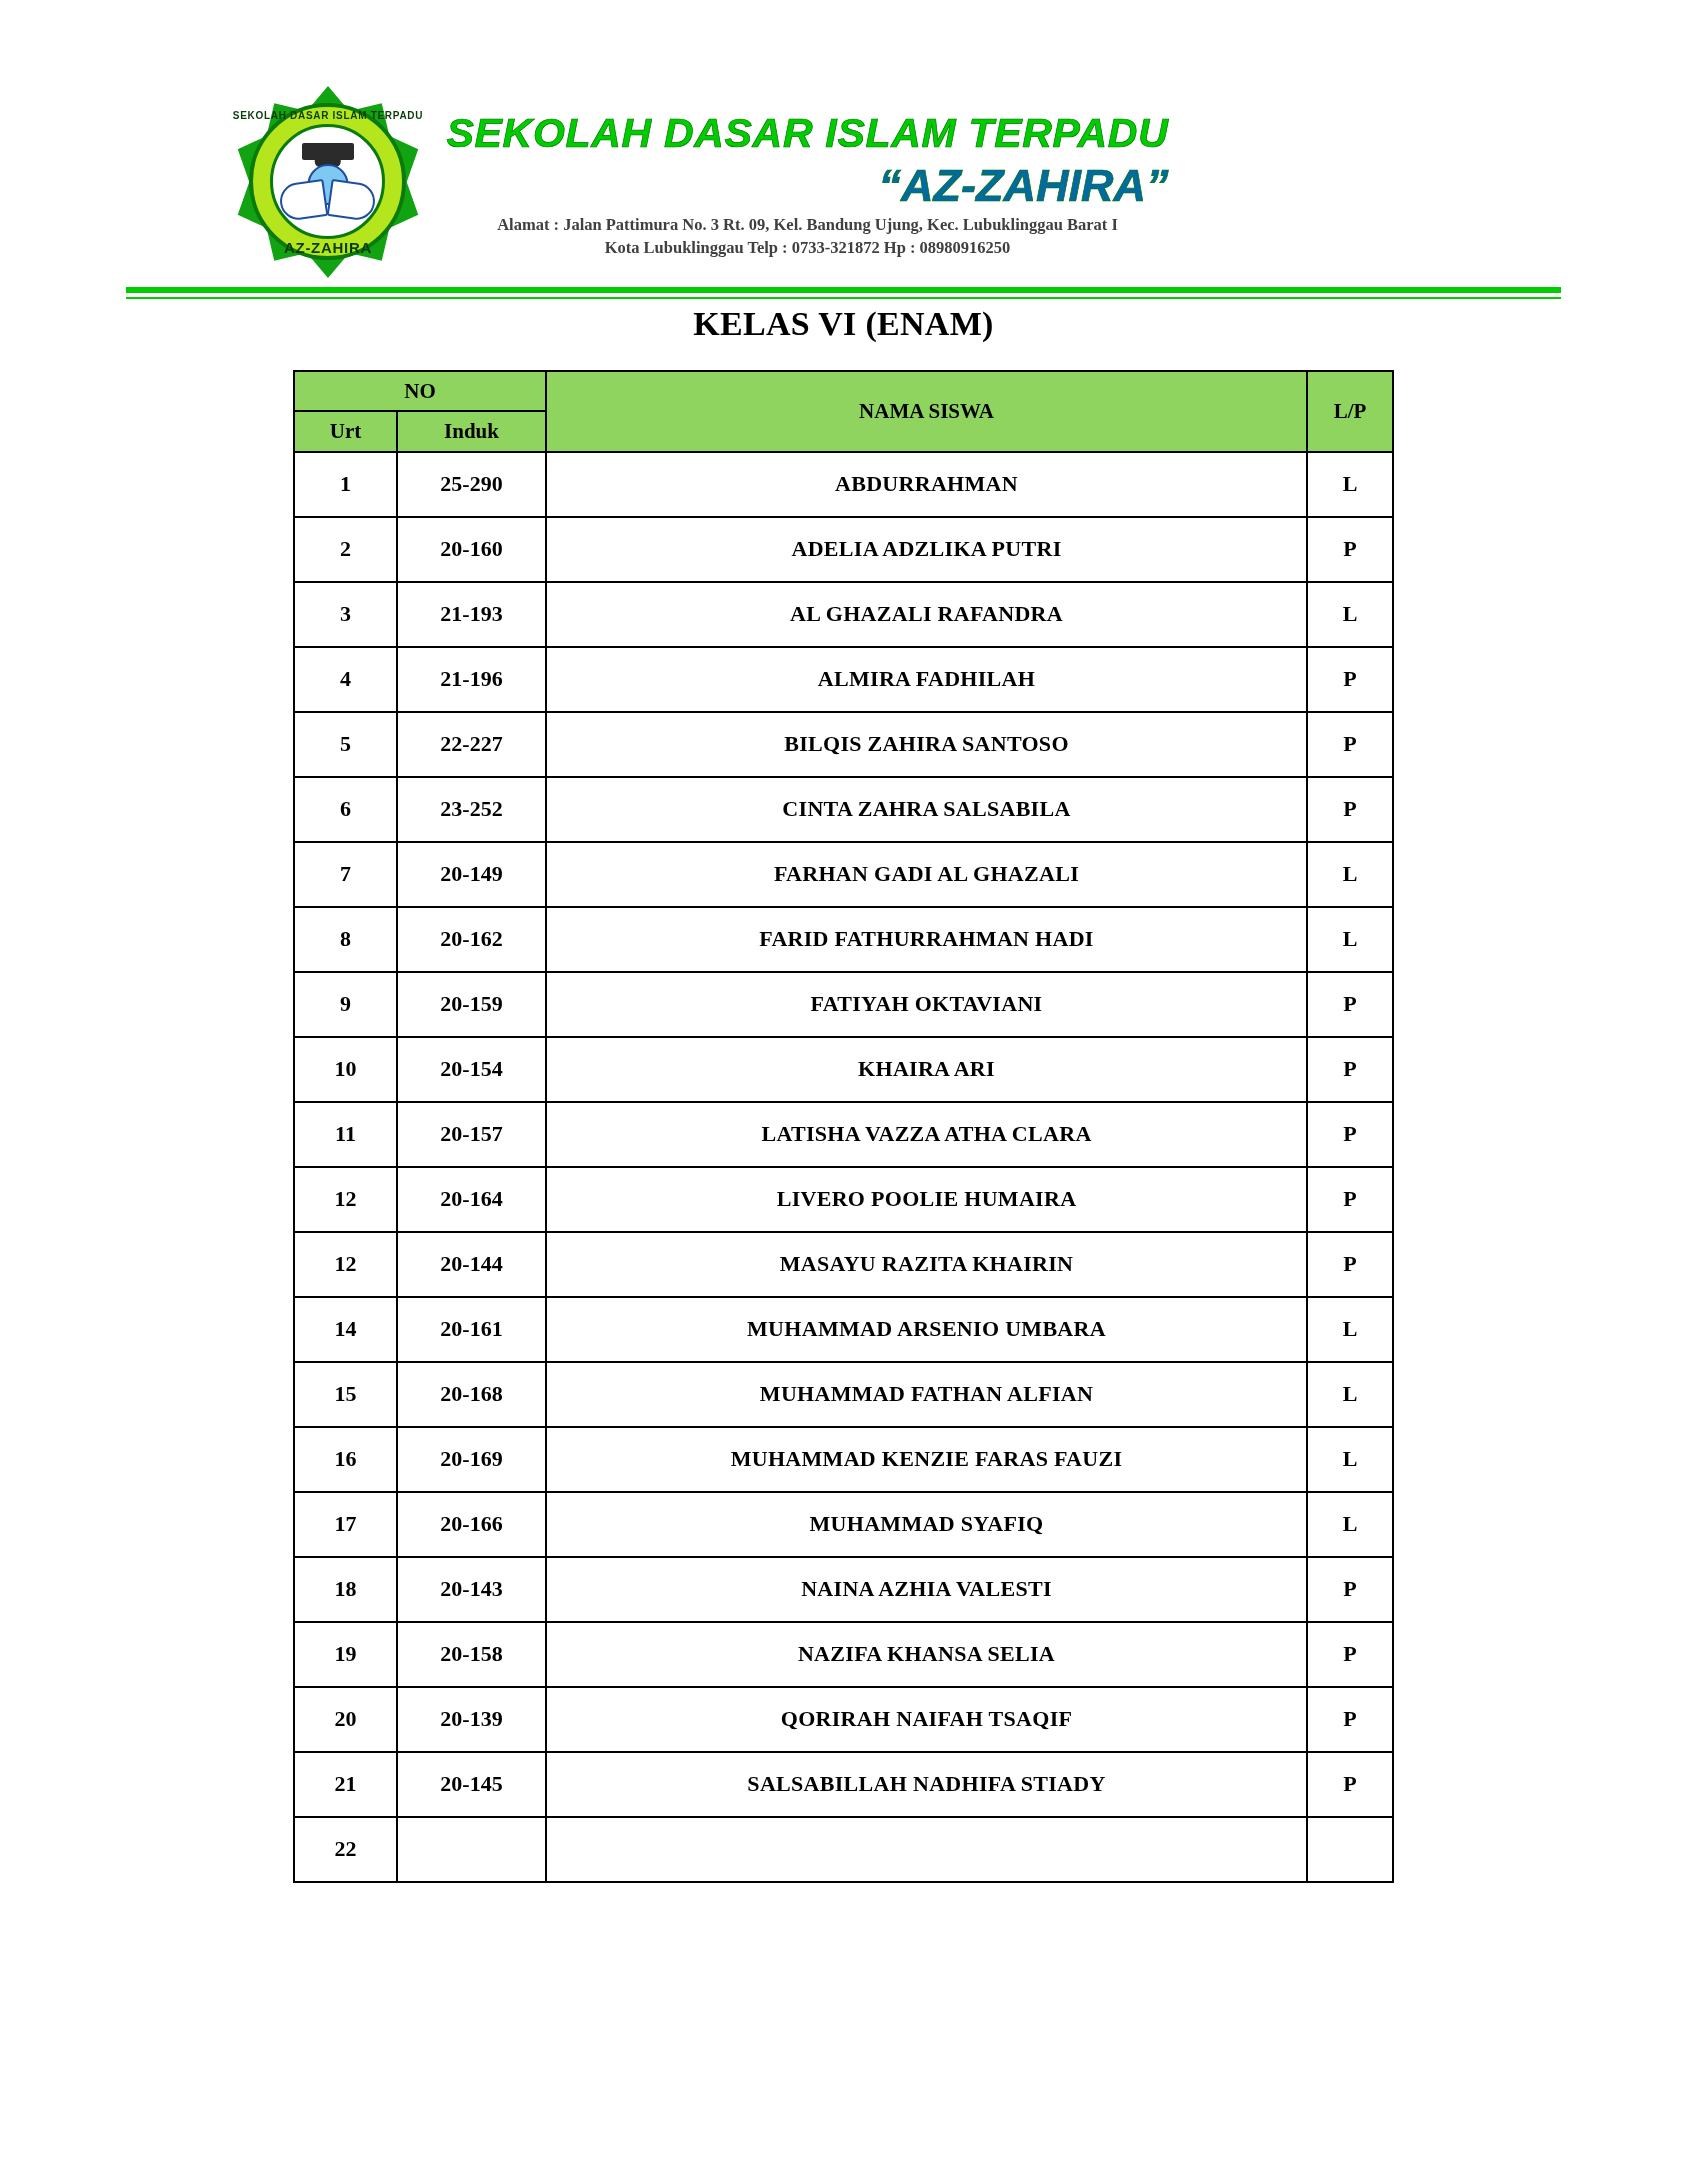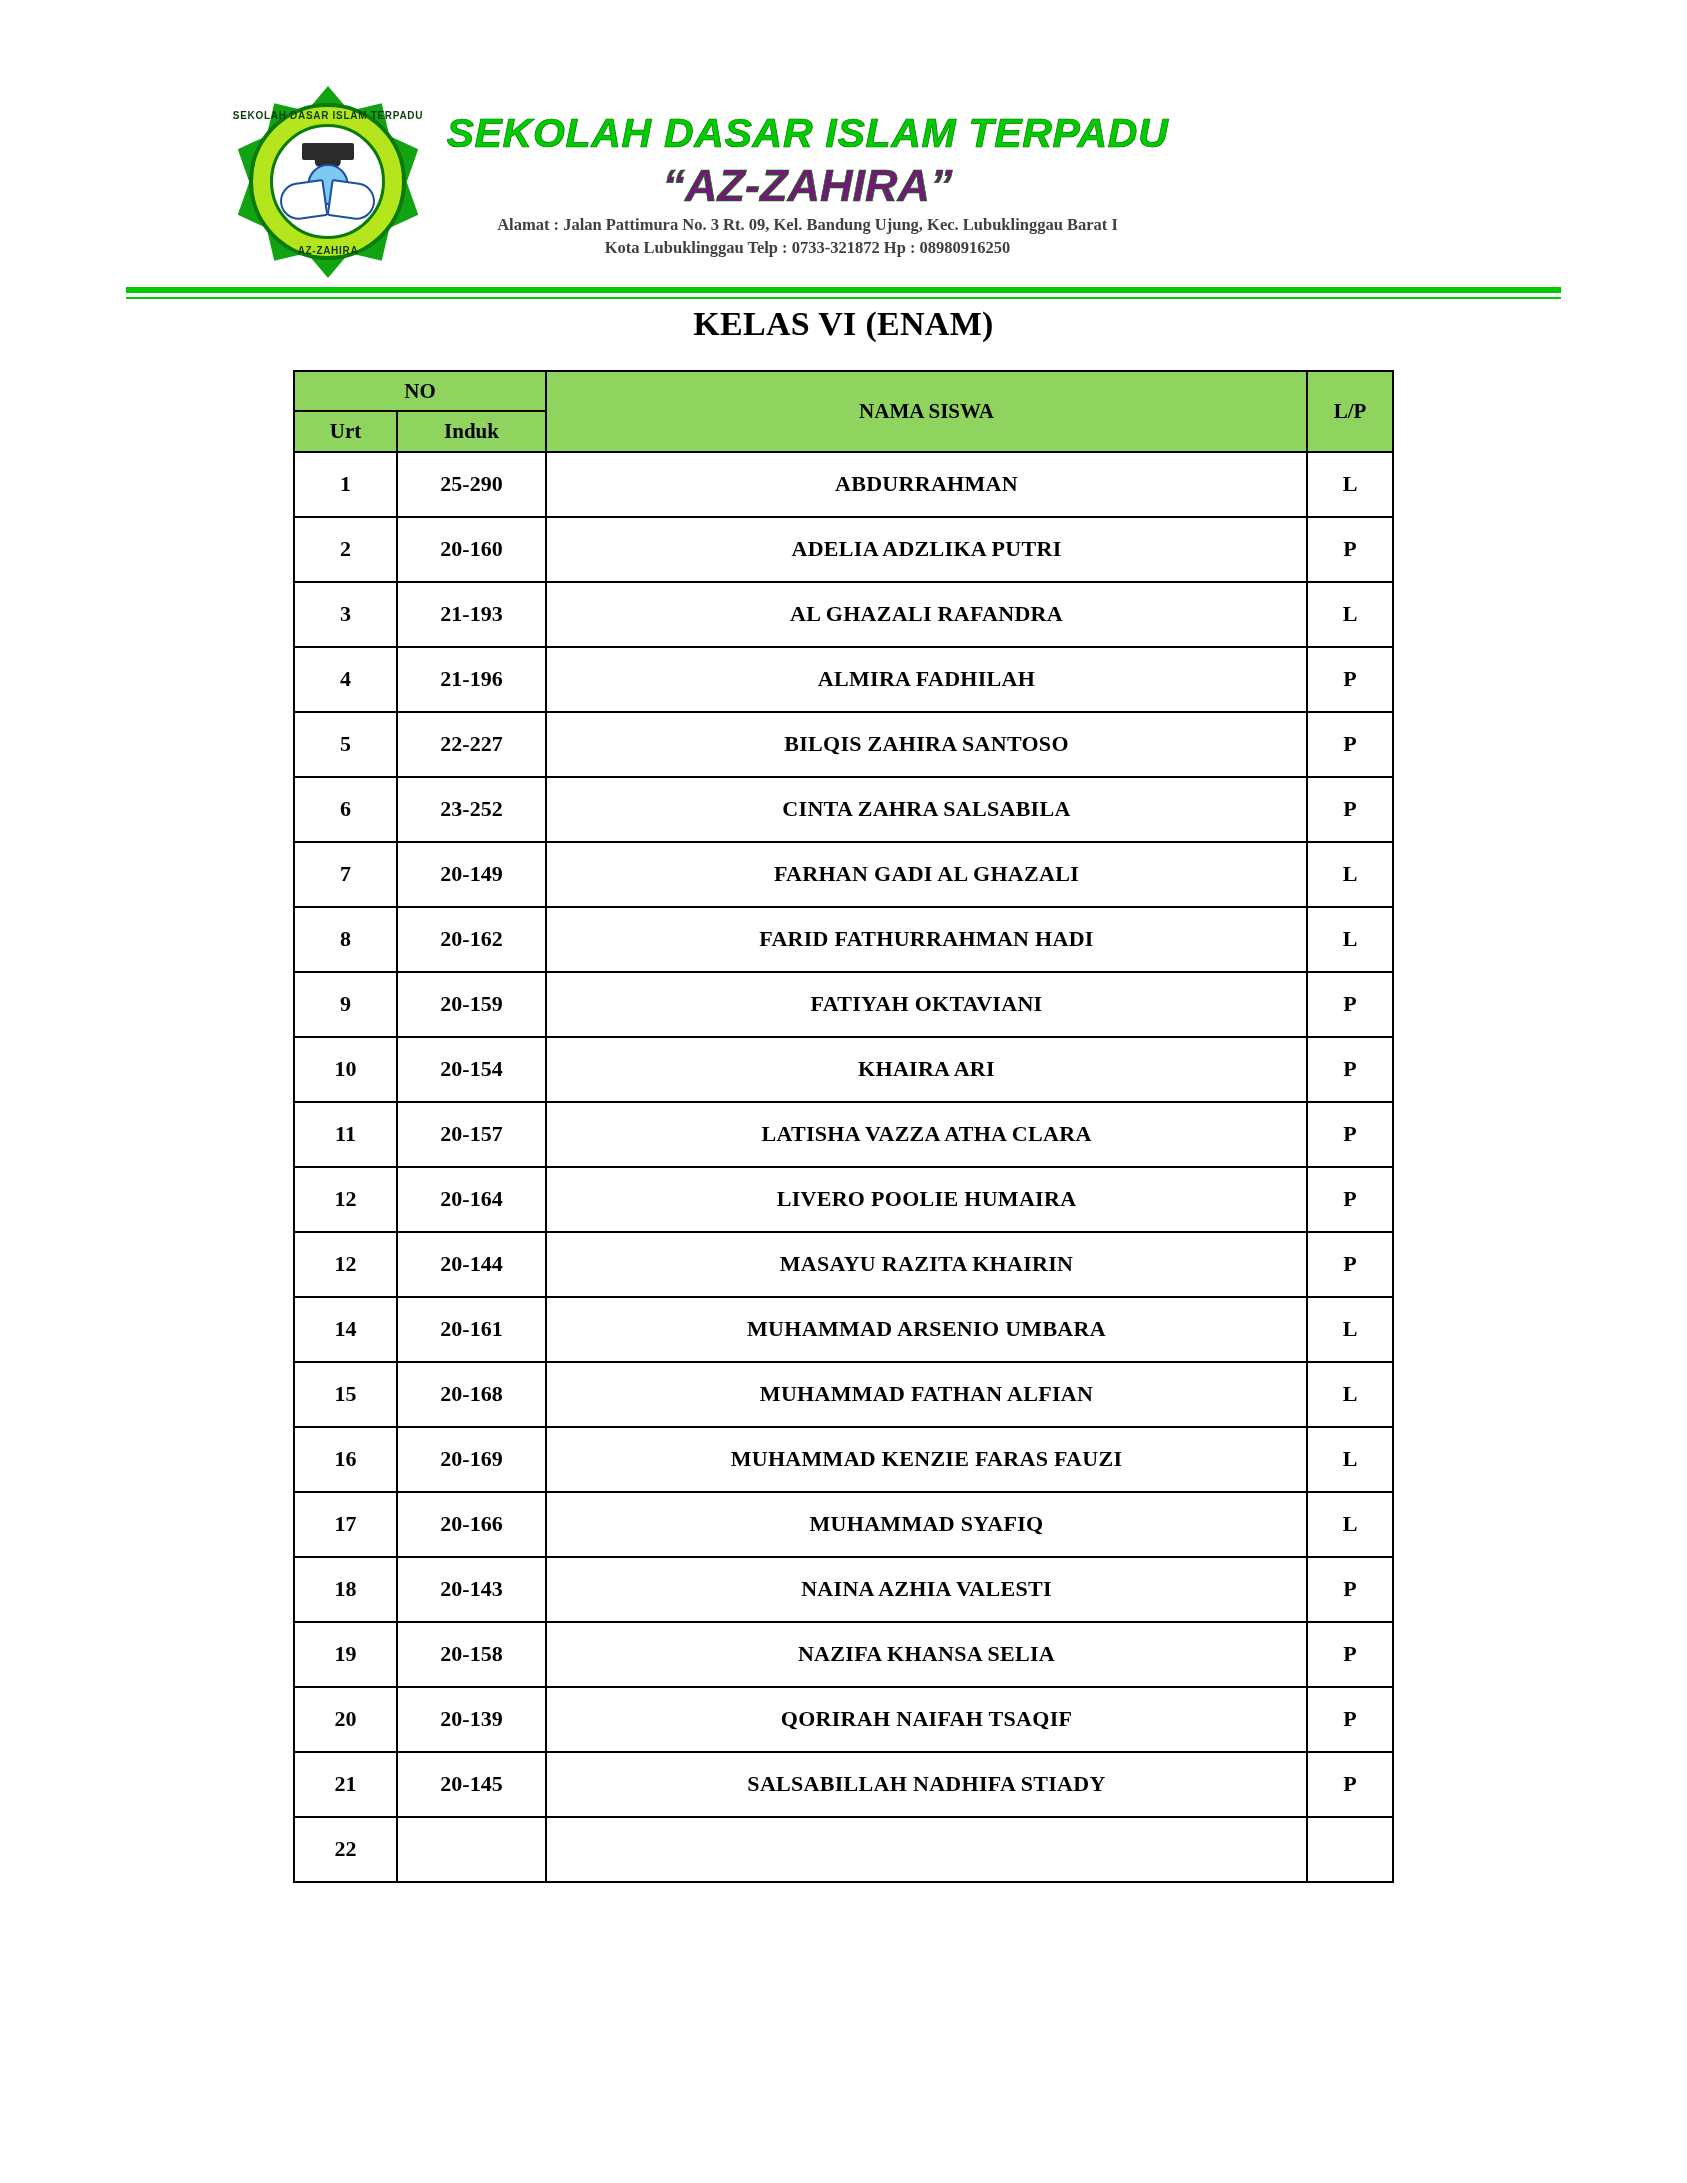--- a/index.html
+++ b/index.html
@@ -128,21 +128,21 @@
     font-weight: bold;
     color: #0a3d0a;
     letter-spacing: 0.7px;
   }
   .logo-text-top {
     top: 24px;
     font-size: 10px;
   }
   .logo-text-bottom {
     bottom: 22.5px;
-    font-size: 10px;
+    font-size: 15px;
   }
 
   .head-text {
     flex: 0 1 auto;
     text-align: center;
     padding-top: 6.6px;
   }
   .school-name {
     font-family: "Liberation Sans", sans-serif;
     font-weight: bold;
@@ -152,23 +152,24 @@
     color: #00cc00;
     letter-spacing: 0.7px;
     -webkit-text-stroke: 0.7px #007700;
   }
   .school-alias {
     font-family: "Liberation Sans", sans-serif;
     font-weight: bold;
     font-style: italic;
     font-size: 45px;
     line-height: 1.1;
-    color: #701a75;
+    color: #0369a1;
     -webkit-text-stroke: 0.7px #007700;
     margin-top: 6px;
+    text-align: right;
   }
   .school-address, .school-contact {
     font-family: "Liberation Serif", serif;
     font-weight: bold;
     font-size: 16.5px;
     line-height: 1.35;
     color: #404040;
     margin-top: 4px;
   }
   .school-contact { margin-top: 0; }

